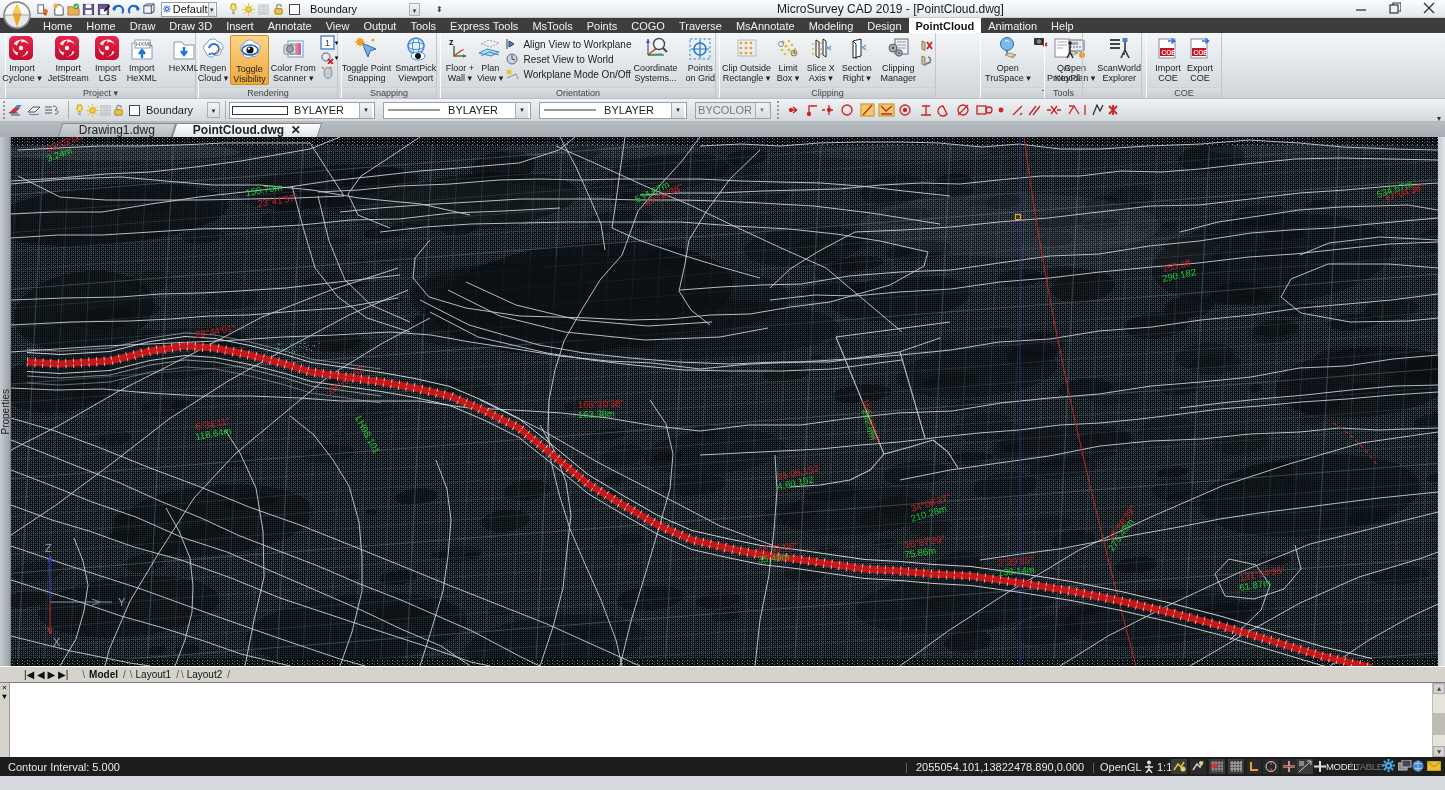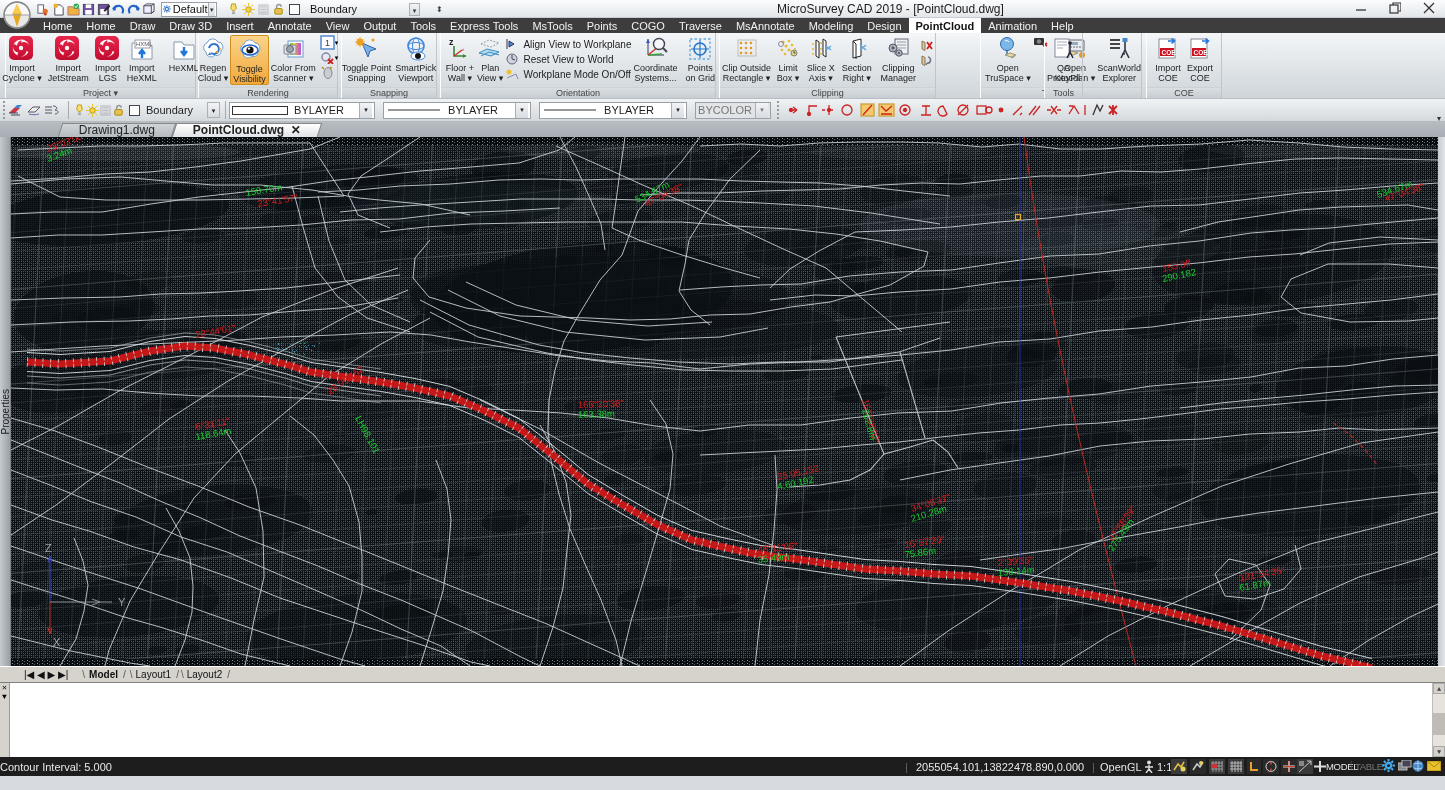--- a/index.html
+++ b/index.html
@@ -1119,21 +1119,21 @@
         <div style="text-align:center">✕</div>
         <div style="text-align:center">▼</div>
       </div>
     <div id="cmdscroll">
         <div style="height:11px;border:1px solid #aaa;background:#d6d3cd;font-size:7px;text-align:center;line-height:10px;color:#444">▲</div>
         <div style="position:absolute;bottom:0;width:100%;height:11px;border:1px solid #aaa;background:#d6d3cd;font-size:7px;text-align:center;line-height:10px;color:#444">▼</div>
         <div style="position:absolute;top:30px;width:100%;height:22px;background:#bfbcb6"></div>
       </div>
   </div>
   <div id="statusbar">
-    <span style="">Contour Interval: 5.000</span>
+    <span style="margin-left:8px">Contour Interval: 5.000</span>
     <span style="position:absolute;left:905px;color:#666">|</span>
     <span style="position:absolute;left:916px">2055054.101,13822478.890,0.000</span>
     <span style="position:absolute;left:1092px;color:#666">|</span>
     <span style="position:absolute;left:1100px">OpenGL</span>
     <span style="position:absolute;left:1133px;color:#666">|</span>
     <svg style="position:absolute;left:1143px;top:3px" width="12" height="13" viewBox="0 0 12 13">
         <circle cx="6" cy="2.5" r="2" fill="#ddd"></circle>
         <path d="M6 5 v4 m0 0 l-3 4 m3 -4 l3 4 M2 7 h8" stroke="#ddd" stroke-width="1.4"></path>
       </svg>
     <span style="position:absolute;left:1157px">1:1</span>

